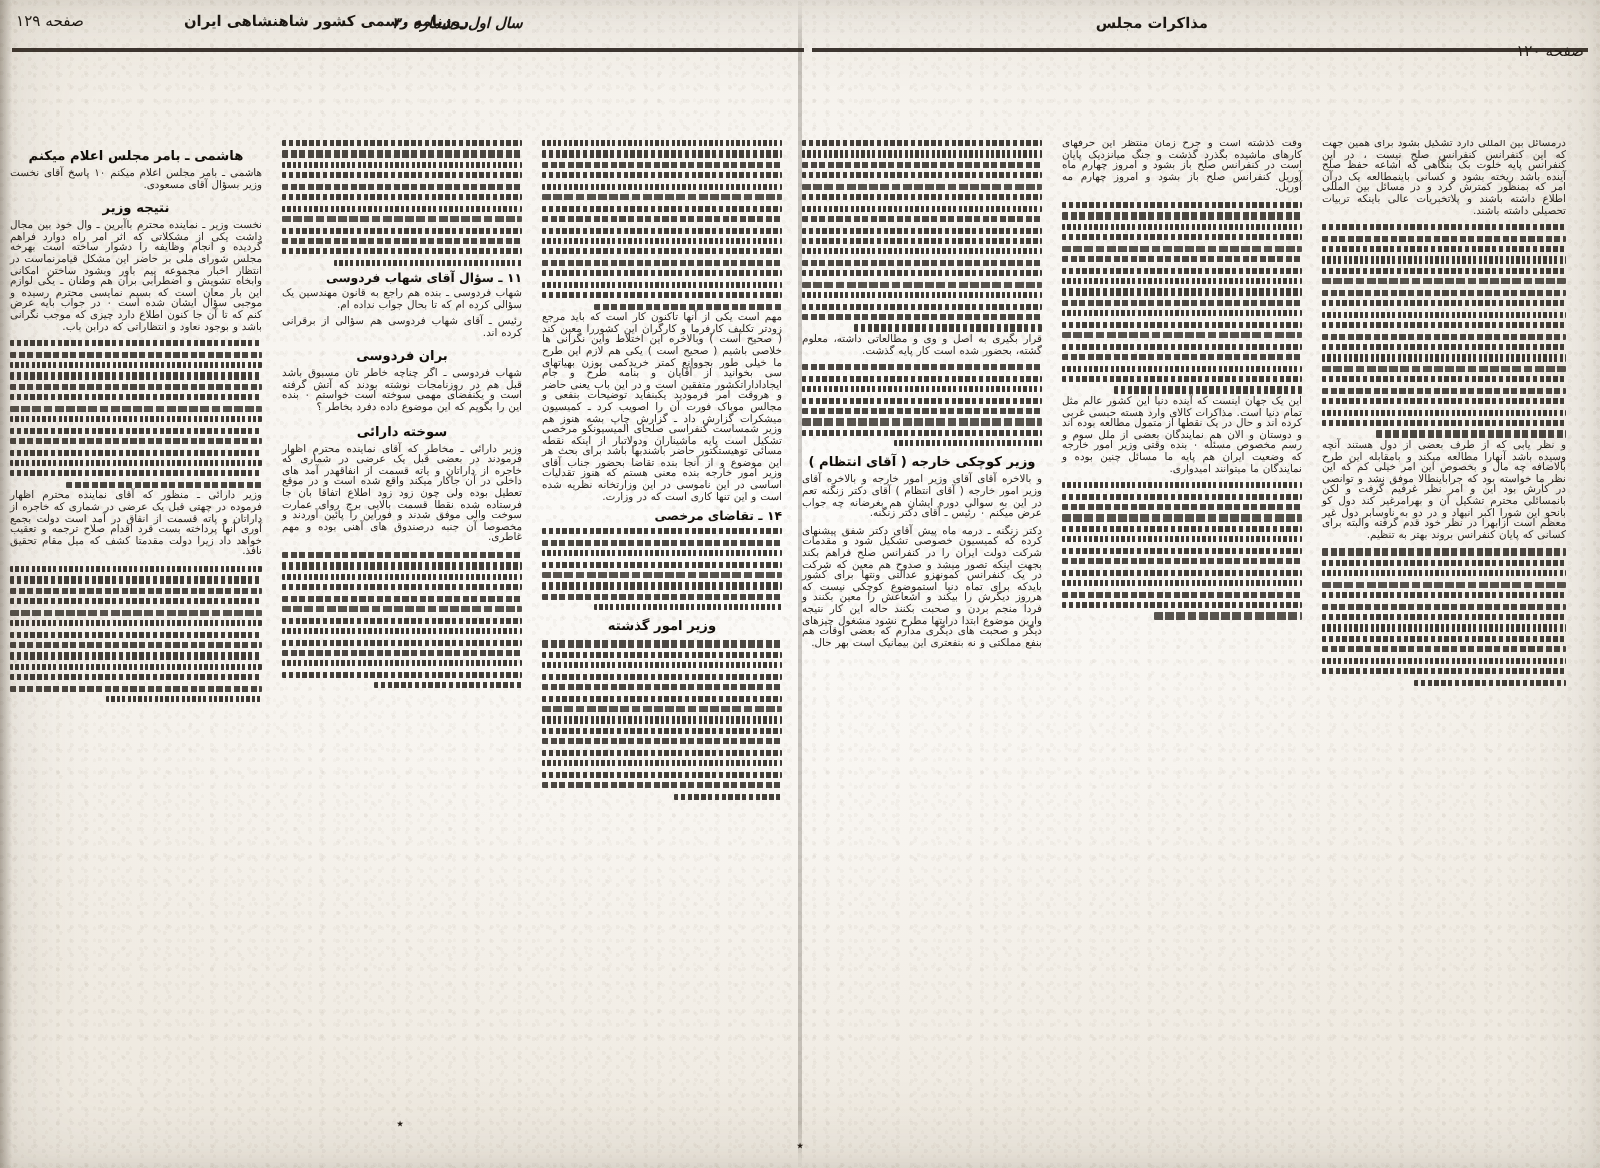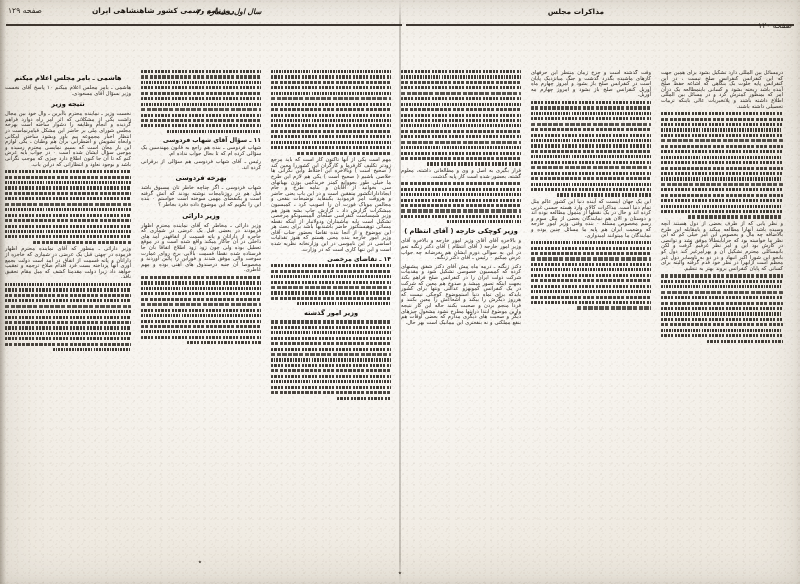--- a/index.html
+++ b/index.html
@@ -207,23 +207,23 @@
         <div class="ln v3"></div>
           <div class="ln v4"></div>
           <div class="ln"></div>
         <div class="ln v2"></div>
           <div class="ln"></div>
           <div class="ln v3 short2"></div>
       </div>
       <div class="num-hd">۱۱ ـ سؤال آقای شهاب فردوسی</div>
       <div class="txt">شهاب فردوسی ـ بنده هم راجع به قانون مهندسین یک سؤالی کرده ام که تا بحال جواب نداده ام.</div>
       <div class="txt">رئیس ـ آقای شهاب فردوسی هم سؤالی از برقرانی کرده اند.</div>
-      <div class="hd">بهرخه فردوسی</div>
+      <div class="hd">بران فردوسی</div>
       <div class="txt">شهاب فردوسی ـ اگر چناچه خاطر تان مسبوق باشد قبل هم در روزنامجات نوشته بودند که آتش گرفته است و یکنفضای مهمی سوخته است خواستم ۰ بنده این را بگویم که این موضوع داده دفرد بخاطر ؟</div>
-      <div class="hd">وزیر دارائی</div>
+      <div class="hd">سوخته دارائی</div>
       <div class="txt">وزیر دارائی ـ مخاطر که آقای نماینده محترم اظهار فرمودند در بعضی قبل یک عرضی در شمارى که خاجره از داراتان و یاته قسمت از انفاقهدر آمد های داخلی در آن جاکار میکند واقع شده است و در موقع تعطیل بوده ولی چون زود زود اطلاع اتفاقا بان جا فرستاده شده نقطا قسمت بالایی برج روای عمارت سوخت والی موفق شدند و فوراین را پائین آوردند و مخصوصا آن جنبه درصندوق های آهنی بوده و مهم غاطری.</div>
       <div class="para">
         <div class="ln v2"></div>
           <div class="ln"></div>
           <div class="ln v3"></div>
         <div class="ln"></div>
           <div class="ln v2"></div>
           <div class="ln v4"></div>
         <div class="ln"></div>
           <div class="ln v3"></div>

